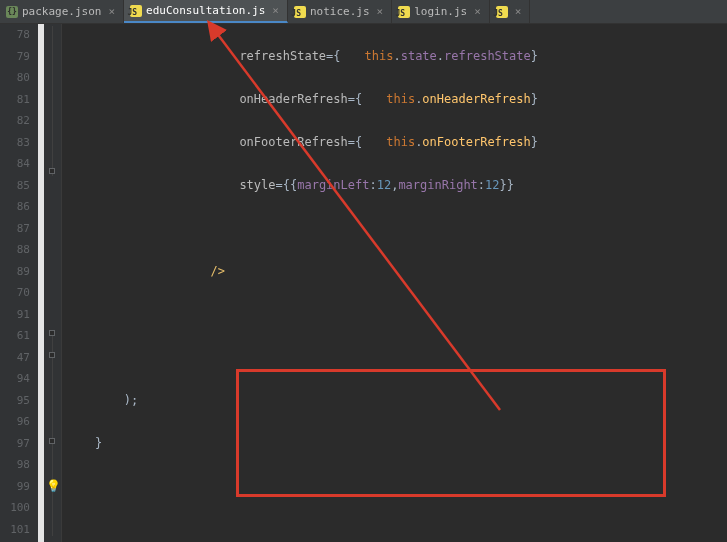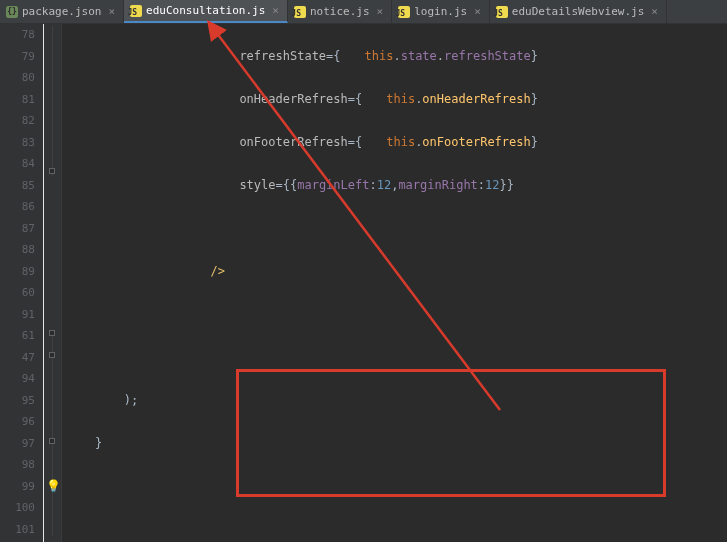--- a/index.html
+++ b/index.html
@@ -66,21 +66,21 @@
     height: calc(100% - 24px);
     position: relative;
   }
   .gutter {
     width: 44px;
     background: #313335;
     color: #606366;
     text-align: right;
     padding-right: 8px;
     font-size: 11px;
-    border-right: 1px solid #e5e5e5;
+    border-right: 6px solid #e5e5e5;
     flex-shrink: 0;
   }
   .marks {
     width: 18px;
     background: #313335;
     border-right: 1px solid #3a3a3a;
     flex-shrink: 0;
     position: relative;
   }
   .fold {
@@ -151,40 +151,39 @@
     <span>notice.js</span>
     <span class="close">×</span>
   </div>
   <div class="tab">
     <span class="js-icon">JS</span>
     <span>login.js</span>
     <span class="close">×</span>
   </div>
   <div class="tab">
     <span class="js-icon">JS</span>
-    <span>eduDetailsWebview.js</span>
     <span class="close">×</span>
   </div>
 </div>
 
 <div class="editor">
   <div class="gutter" id="gutter">
       <div class="line">78</div>
       <div class="line">79</div>
       <div class="line">80</div>
       <div class="line">81</div>
       <div class="line">82</div>
       <div class="line">83</div>
       <div class="line">84</div>
       <div class="line">85</div>
       <div class="line">86</div>
       <div class="line">87</div>
       <div class="line">88</div>
       <div class="line">89</div>
-      <div class="line">60</div>
+      <div class="line">70</div>
       <div class="line">91</div>
       <div class="line">61</div>
       <div class="line">47</div>
       <div class="line">94</div>
       <div class="line">95</div>
       <div class="line">96</div>
       <div class="line">97</div>
       <div class="line">98</div>
       <div class="line">99</div>
       <div class="line">100</div>

